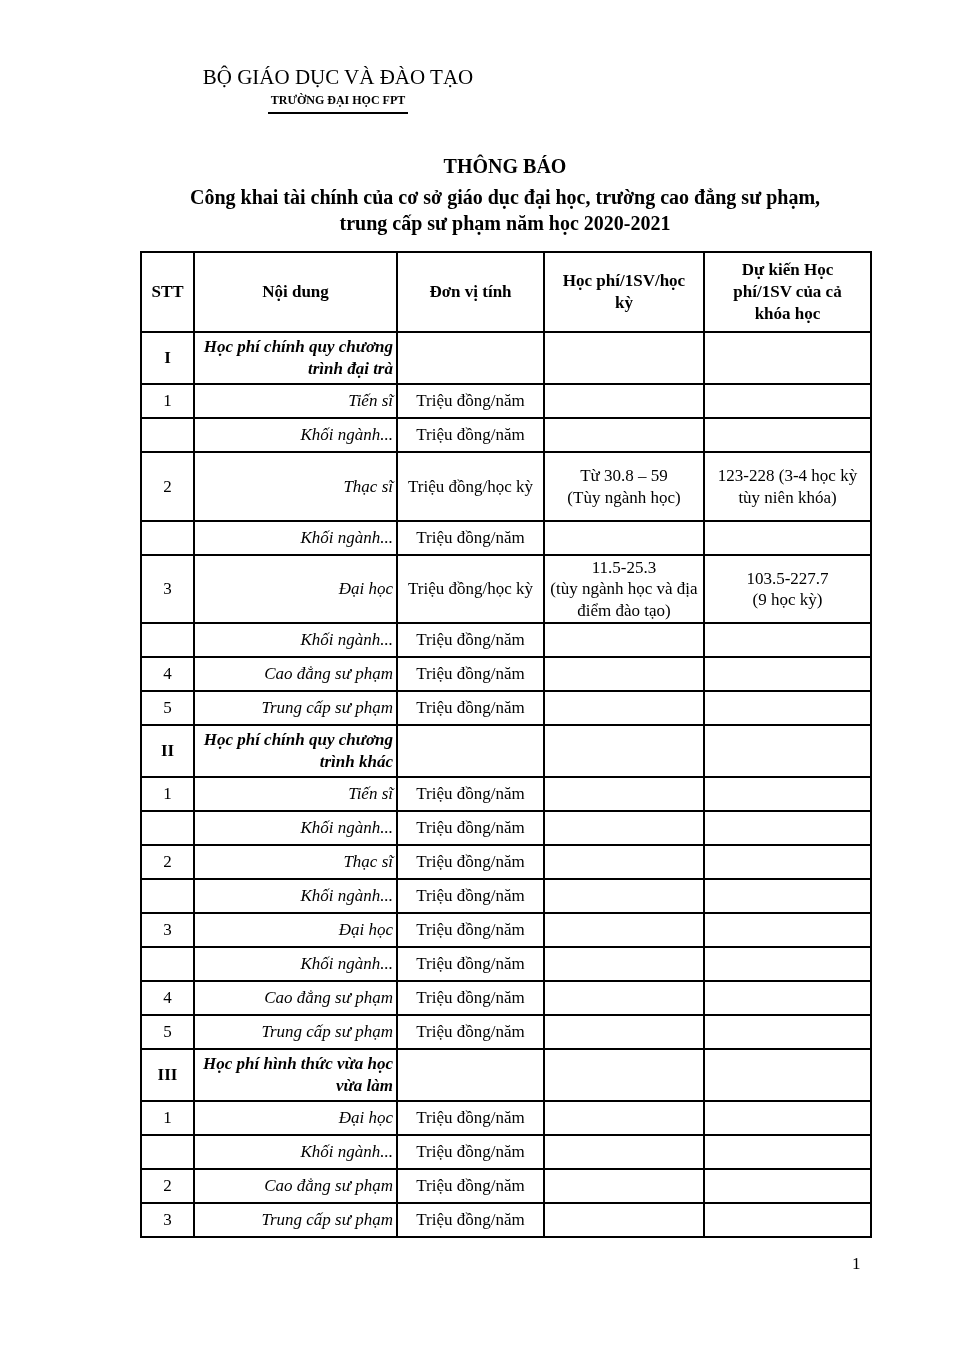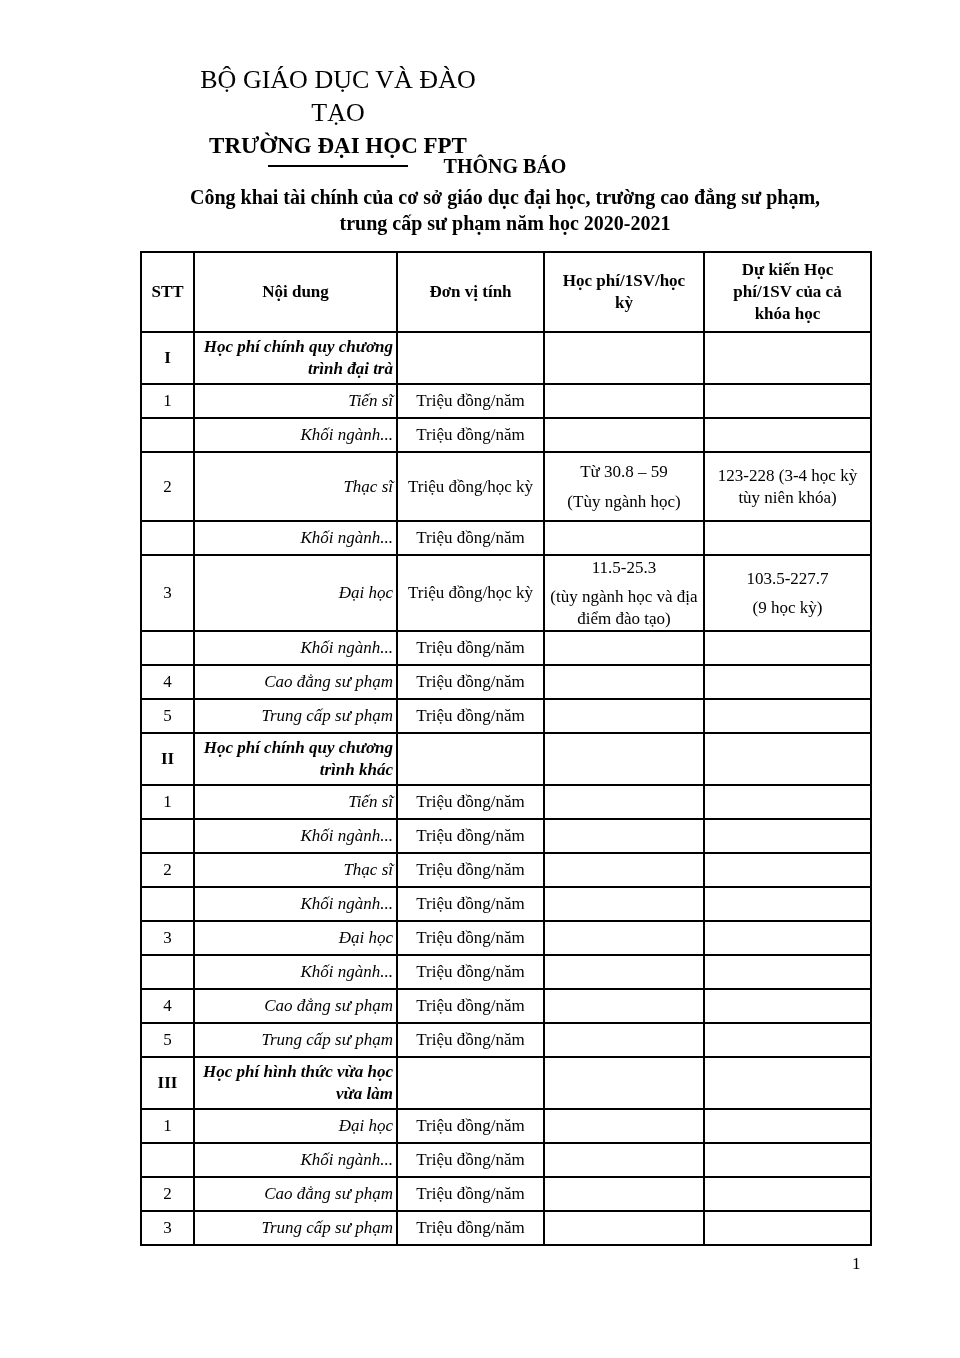--- a/index.html
+++ b/index.html
@@ -14,22 +14,22 @@
   }
 
   
   .letterhead {
     position: absolute;
     top: 64px;
     left: 194px;
     width: 288px;
     text-align: center;
   }
-  .ministry { font-size: 26px; line-height: 1.25; }
-  .school   { font-size: 23px; font-weight: bold; line-height: 1.25; margin-top: 3px; }
+  .ministry { font-size: 21px; line-height: 1.25; }
+  .school   { font-size: 12px; font-weight: bold; line-height: 1.25; margin-top: 3px; }
   .rule {
     width: 140px; height: 2px; background: #000;
     margin: 4px auto 0 auto;
   }
 
   
   .title-block {
     position: absolute;
     top: 155px;
     left: 140px;
@@ -70,21 +70,21 @@
   .fee-table td {
     font-size: 17px;
     vertical-align: middle;
     padding: 1px 3px;
     line-height: 1.25;
   }
   .c-stt { text-align: center; }
   .c-content { text-align: right; padding-left: 5px !important; font-style: italic; }
   .c-unit, .c-fee, .c-total { text-align: center; }
   tr.sec .c-stt, tr.sec .c-content { font-weight: bold; line-height: 1.3; }
-  .para + .para { margin-top: 8px; }
+  .para + .para { margin-top: 0; }
 
   .page-number {
     position: absolute;
     top: 1254px;
     left: 852px;
     font-size: 17px;
   }
 </style>
 </head>
 <body>

